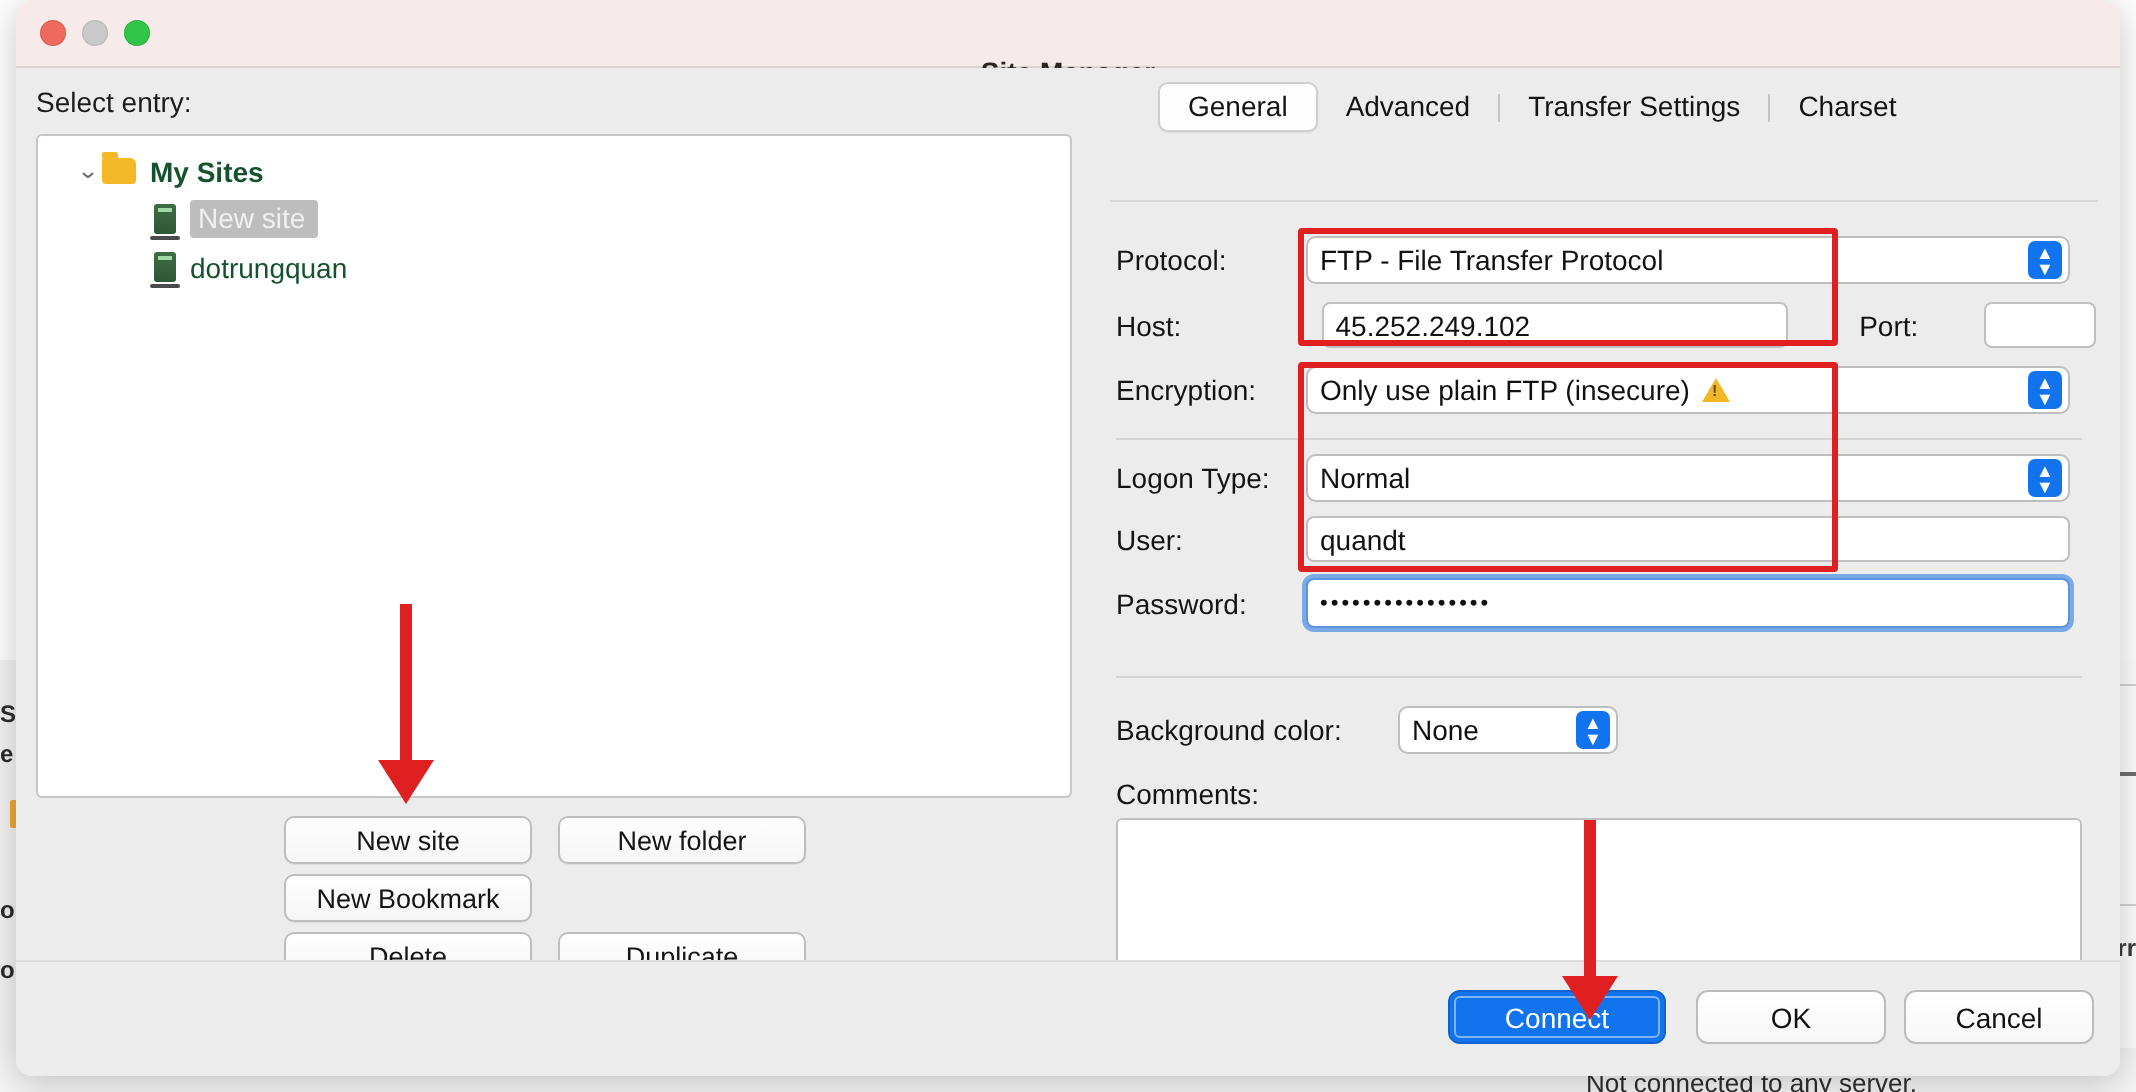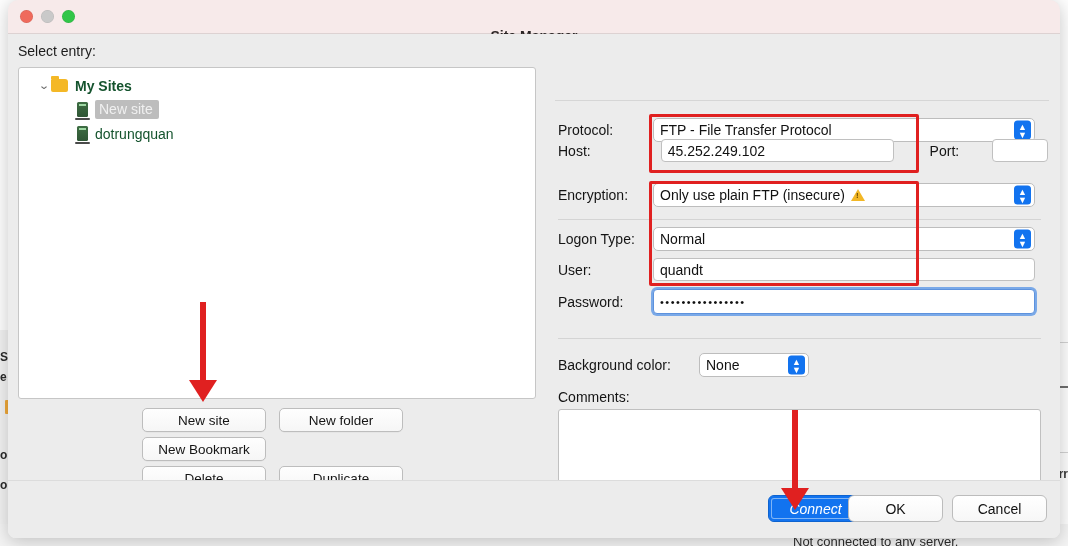--- a/index.html
+++ b/index.html
@@ -269,32 +269,40 @@
           <span class="tree-label">dotrungquan</span>
         </div>
       </div>
 
       <div class="lbtn" style="left:134px; top:374px;">New site</div>
       <div class="lbtn" style="left:271px; top:374px;">New folder</div>
       <div class="lbtn" style="left:134px; top:403px;">New Bookmark</div>
       <div class="lbtn" style="left:134px; top:432px;">Delete</div>
       <div class="lbtn" style="left:271px; top:432px;">Duplicate</div>
 
+      <div class="tabs" style="left:571px; top:8px;">
+        <div class="tab active">General</div>
+        <div class="tab">Advanced</div>
+        <div class="tab-sep"></div>
+        <div class="tab">Transfer Settings</div>
+        <div class="tab-sep"></div>
+        <div class="tab">Charset</div>
+      </div>
 
       <div class="panel">
 
         <div class="frow" style="left:3px; top:17px; width:477px;">
           <span class="flabel" style="width:95px;">Protocol:</span>
           <span class="popup" style="width:382px;">
             <span>FTP - File Transfer Protocol</span>
             <span class="stepper">▲<br>▼</span>
           </span>
         </div>
 
-        <div class="frow" style="left:3px; top:38px; width:490px;gap:24px;">
+        <div class="frow" style="left:3px; top:50px; width:490px;gap:24px;">
           <span class="flabel" style="width:95px;">Host:</span>
           <span class="field" style="width:278px;text-align:right;">45.252.249.102</span>
           <span class="flabel" style="width:46px; margin-left:12px;">Port:</span>
           <span class="field" style="width:65px;"></span>
         </div>
 
         <div class="frow" style="left:3px; top:82px; width:477px;">
           <span class="flabel" style="width:95px;">Encryption:</span>
           <span class="popup" style="width:382px;">
             <span>Only use plain FTP (insecure)</span>
@@ -331,21 +339,21 @@
             <span>None</span>
             <span class="stepper">▲<br>▼</span>
           </span>
         </div>
 
         <div class="flabel" style="position:absolute; left:3px; top:288px;">Comments:</div>
         <div class="comments-box" style="left:3px; top:308px; width:483px; height:96px;"></div>
       </div>
 
       <div class="footer">
-        <div class="fbtn primary" style="left:760px; top:14px; width:95px;font-style:italic;">Connect</div>
+        <div class="fbtn primary" style="left:716px; top:14px; width:109px;">Connect</div>
         <div class="fbtn" style="left:840px; top:14px; width:95px;">OK</div>
         <div class="fbtn" style="left:944px; top:14px; width:95px;">Cancel</div>
       </div>
 
     </div>
   </div>
 
   <div class="redbox" style="left:649px; top:114px; width:270px; height:59px;"></div>
   <div class="redbox" style="left:649px; top:181px; width:270px; height:105px;"></div>
 

